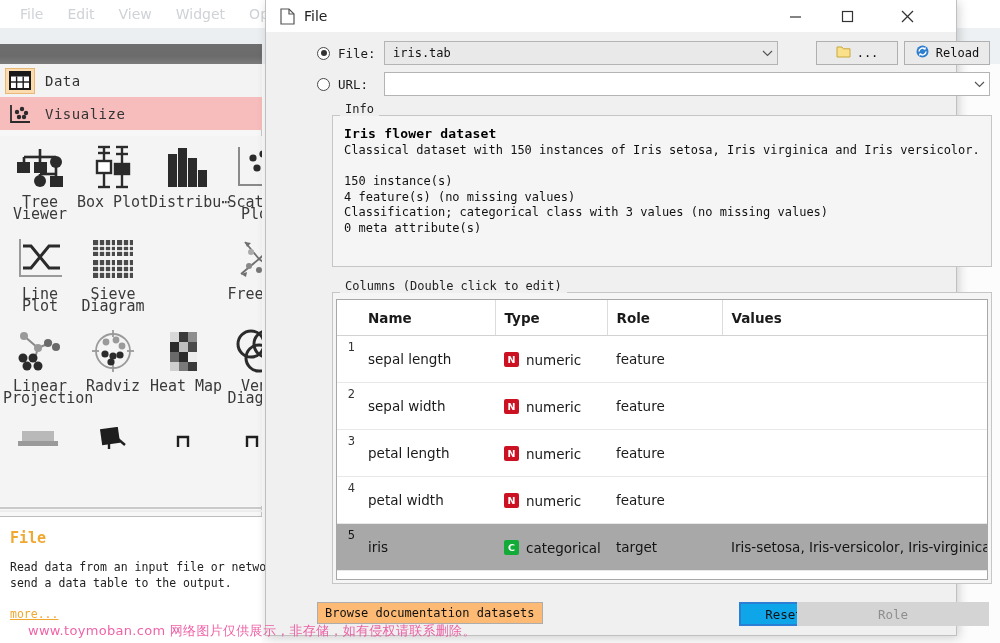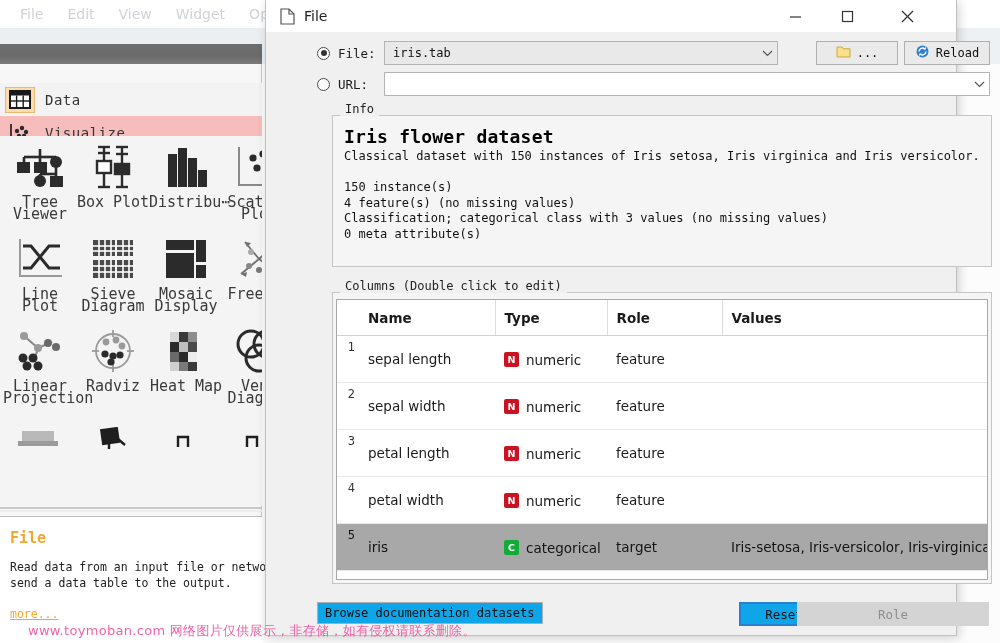--- a/index.html
+++ b/index.html
@@ -21,21 +21,21 @@
     padding:0 12px;line-height:28px;white-space:nowrap;}
 
   #menu-strip2{left:0;top:28px;width:1000px;height:16px;background:#eceff1;}
   #dark-band{left:0;top:44px;width:1000px;height:20px;
     background:linear-gradient(180deg,#6e6e6e 0%,#6b6b6b 60%,#7b7b7b 100%);}
 
   
   #sidebar{left:0;top:64px;width:262px;height:579px;background:#f7f7f7;
     border-right:1px solid #c8c8c8;box-sizing:border-box;}
 
-  .cat-row{position:absolute;left:0;width:262px;height:33px;display:flex;align-items:center;margin-top:19px;}
+  .cat-row{position:absolute;left:0;width:262px;height:33px;display:flex;align-items:center;}
   .cat-row .cat-ico{width:30px;height:26px;margin-left:5px;margin-right:10px;
      display:flex;align-items:center;justify-content:center;box-sizing:border-box;}
   .cat-label{font-family:"DejaVu Sans Mono",monospace;font-size:14px;color:#333;letter-spacing:.5px;}
 
   #cat-data{top:0;background:#f3f3f3;border-bottom:1px solid #dcdcdc;}
   #cat-data .cat-ico{background:#fcdcae;border:1px solid #e8b877;}
   #cat-visualize{top:33px;background:#f7bdbd;}
 
   
   #widget-grid{position:absolute;left:0;top:72px;width:262px;height:370px;
@@ -108,21 +108,21 @@
 
   
   .group{position:absolute;border:1px solid #c6c6c6;background:#f5f5f5;box-sizing:border-box;}
   .group-title{position:absolute;font-family:"DejaVu Sans Mono",monospace;font-size:12px;
     color:#222;background:#f0f0f0;padding:0 5px;}
 
   #info-box{left:292px;top:115px;width:660px;height:152px;}
   #info-title{left:300px;top:102px;}
   #info-inner{position:absolute;left:296px;top:120px;width:652px;height:144px;
     background:#f5f5f5;padding:6px 8px;box-sizing:border-box;}
-  #info-head{font-family:"DejaVu Sans Mono",monospace;font-size:18px;color:#000;
+  #info-head{font-family:"DejaVu Sans Mono",monospace;font-size:13px;color:#000;
     font-weight:bold;letter-spacing:.2px;}
   #info-text{font-family:"DejaVu Sans Mono",monospace;font-size:12px;color:#111;
     line-height:15.5px;white-space:pre;margin-top:2px;}
 
   #cols-box{left:292px;top:292px;width:660px;height:292px;}
   #cols-title{left:300px;top:279px;}
 
   
   #table-wrap{position:absolute;left:296px;top:299px;width:652px;height:281px;
     background:#ffffff;border:1px solid #a8a8a8;box-sizing:border-box;overflow:hidden;}
@@ -138,21 +138,21 @@
     vertical-align:top;padding-top:4px;}
   tr.sel td{background:#a8a8a8;color:#141414;}
   .tybox{display:inline-flex;align-items:center;gap:7px;}
   .tyico{width:15px;height:15px;border-radius:2px;display:flex;align-items:center;
     justify-content:center;font-family:"DejaVu Sans",sans-serif;font-size:9.5px;
     color:#fff;font-weight:bold;line-height:1;}
   .tyico.num{background:#cc1122;}
   .tyico.cat{background:#12ab38;}
 
   
-  #btn-browse{left:277px;top:602px;height:22px;padding:0 7px;background:#0ea5e9;
+  #btn-browse{left:277px;top:602px;height:22px;padding:0 7px;background:#fdba74;
     border:1px solid #adadad;box-sizing:border-box;display:flex;align-items:center;}
   #btn-browse span{font-family:"DejaVu Sans Mono",monospace;font-size:12px;color:#111;}
   #btn-reset{left:699px;top:602px;width:90px;height:24px;background:#0ea5e9;
     border:2px solid #2a7fd4;box-sizing:border-box;display:flex;align-items:center;
     justify-content:center;}
   #btn-reset span{font-family:"DejaVu Sans Mono",monospace;font-size:12.5px;color:#111;}
   #btn-apply{left:757px;top:602px;width:192px;height:24px;background:#d4d4d4;
     border:1px solid #d4d4d4;box-sizing:border-box;display:flex;align-items:center;
     justify-content:center;}
   #btn-apply span{font-family:"DejaVu Sans Mono",monospace;font-size:12.5px;color:#8e8e8e;}
@@ -315,32 +315,20 @@
                 <line x1="4" y1="36" x2="26" y2="36"></line>
               <line x1="28" y1="30" x2="44" y2="30"></line>
                 <line x1="28" y1="36" x2="44" y2="36"></line>
             </g>
           </svg>
         </div>
         <div class="wlabel">Sieve
 Diagram</div>
       </div>
 
-      <div class="wcell" style="left:150px;top:96px;">
-        <div class="wicon">
-          <svg width="48" height="46" viewBox="0 0 48 46">
-            <rect x="4" y="4" width="28" height="10" fill="#2b2b2b"></rect>
-            <rect x="34" y="4" width="10" height="22" fill="#2b2b2b"></rect>
-            <rect x="4" y="17" width="28" height="25" fill="#2b2b2b"></rect>
-            <rect x="34" y="29" width="10" height="13" fill="#2b2b2b"></rect>
-          </svg>
-        </div>
-        <div class="wlabel">Mosaic
-Display</div>
-      </div>
 
       <div class="wcell" style="left:223px;top:96px;">
         <div class="wicon">
           <svg width="48" height="46" viewBox="0 0 48 46">
             <g stroke="#6f6f6f" stroke-width="1.8" fill="none">
               <path d="M24 23 L10 6"></path>
                 <path d="M24 23 L40 8"></path>
                 <path d="M24 23 L6 38"></path>
                 <path d="M24 23 L42 36"></path>
             </g>

